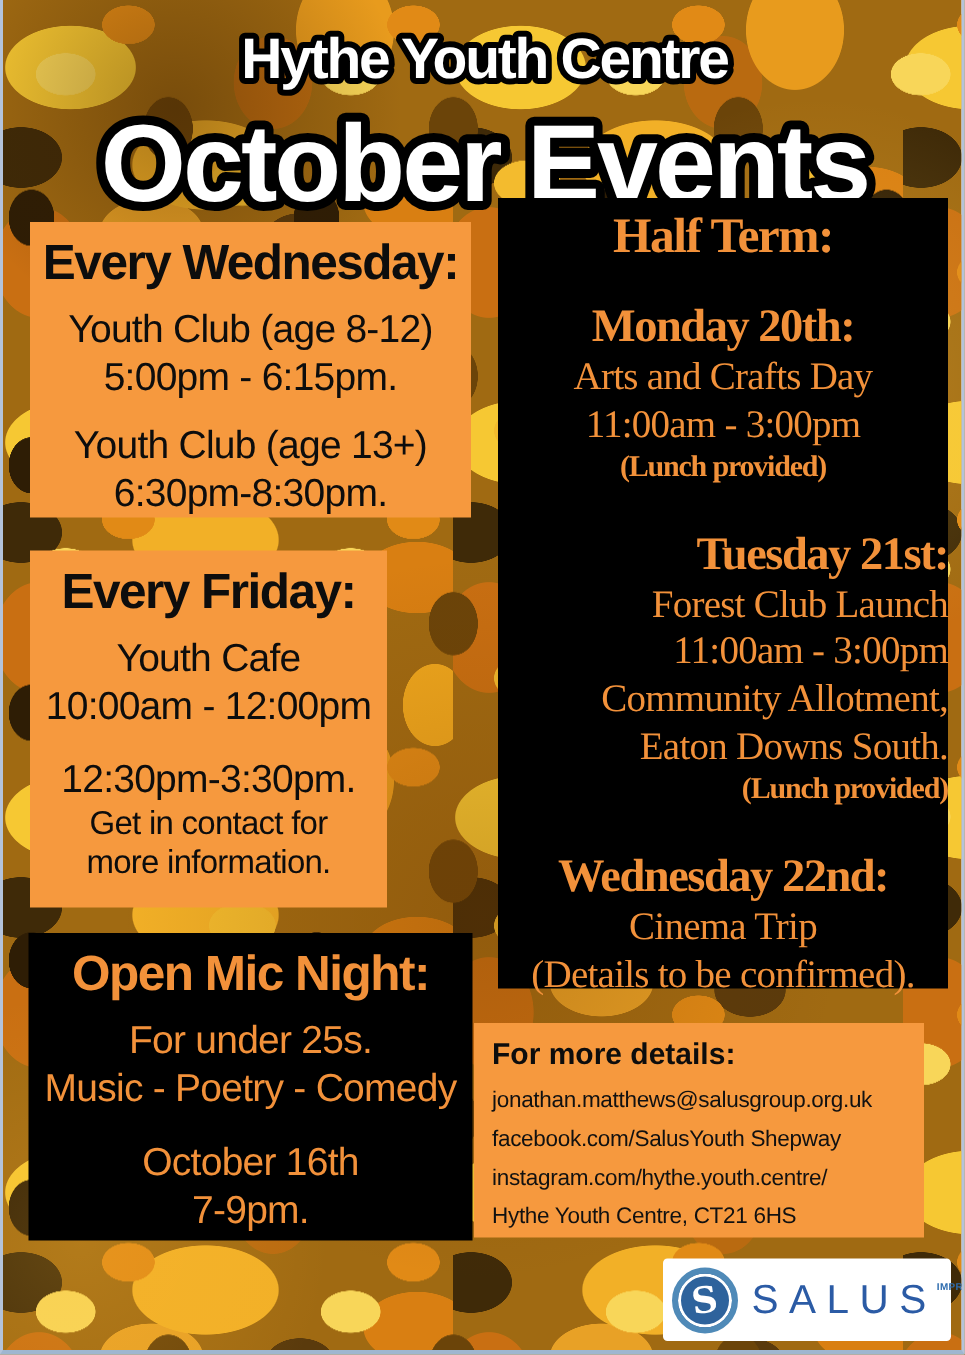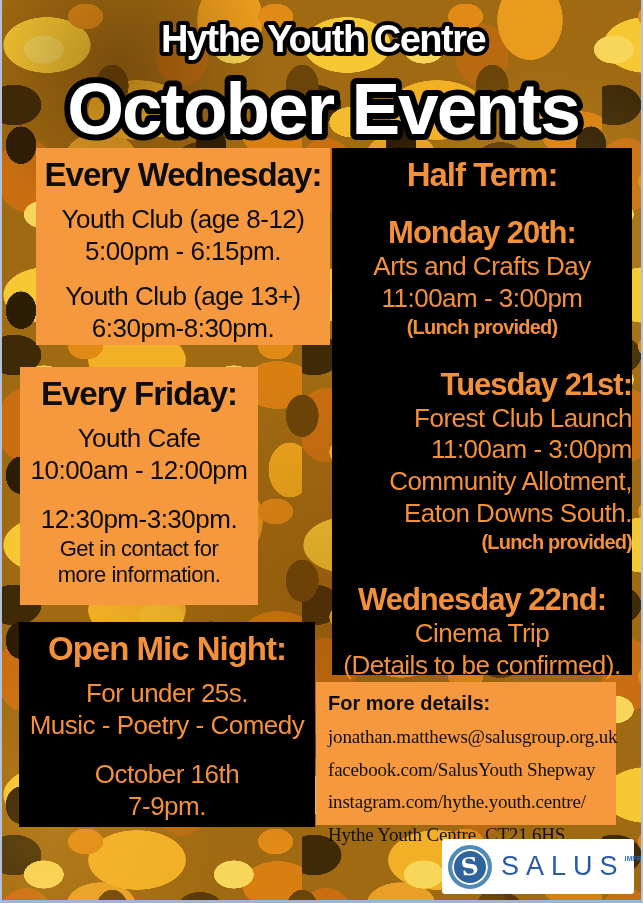--- a/index.html
+++ b/index.html
@@ -63,32 +63,32 @@
 
   .hd {
     font-weight:800; font-size:33px; letter-spacing:-1px; line-height:1.15; padding-top:8px;
   }
   .black .hd { color:#F2913A; }
 
   .t27 { font-size:26px; line-height:1.22; letter-spacing:-0.5px; }
   .t23 { font-size:22px; line-height:1.18; letter-spacing:-0.5px; }
   .gap14 { height:14px; } .gap10 { height:10px; } .gap18 { height:18px; }
 
-  #panel-wed { left:18px; top:148px; width:294px; height:197px;margin-left:16px; }
+  #panel-wed { left:18px; top:148px; width:294px; height:197px; }
   #panel-fri { left:18px; top:367px; width:238px; height:238px; }
   #panel-mic { left:17px; top:622px; width:296px; height:205px; }
-  #panel-half { left:330px; top:148px; width:300px; height:527px; }
+  #panel-half { left:330px; top:132px; width:300px; height:527px;font-family:Liberation Serif, serif; }
   #panel-details { left:314px; top:682px; width:300px; height:143px; text-align:left; padding:10px 12px; }
 
   .day-title { font-weight:800; font-size:31px; letter-spacing:-1px; line-height:1.2; }
   .note { font-size:20px; font-weight:600; letter-spacing:-0.8px; line-height:1.25; }
   .block { margin-top:20px; }
 
   #panel-details .dhd { font-weight:800; font-size:20px; margin-bottom:6px; }
-  #panel-details .dline { font-size:19px; letter-spacing:-0.2px; line-height:1.72; color:#111;font-family:Liberation Serif, serif; }
+  #panel-details .dline { font-size:15px; letter-spacing:-0.2px; line-height:1.72; color:#111; }
 
   
   .logo-box {
     position:absolute; left:440px; top:839px; width:192px; height:55px;
     background:#ffffff; border-radius:3px; display:flex; align-items:center; padding:4px 6px;
   }
   .logo-circle {
     width:44px; height:44px; border-radius:50%; background:#2e639c;
     border:4px solid #4f8ab8; box-shadow:inset 0 0 0 2px #ffffff;
     display:flex; align-items:center; justify-content:center; flex:0 0 auto;

